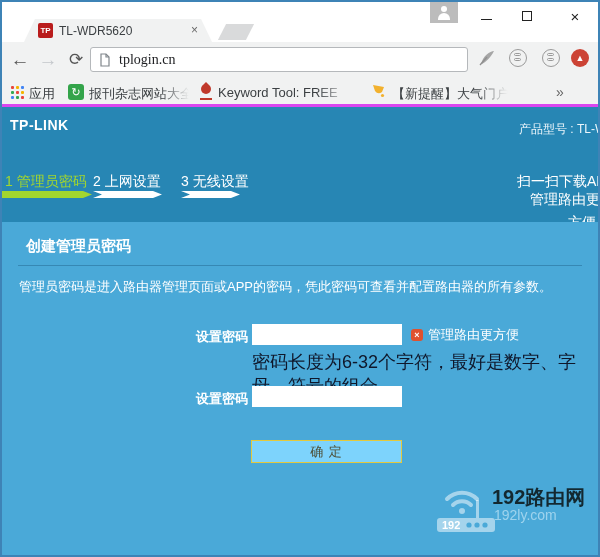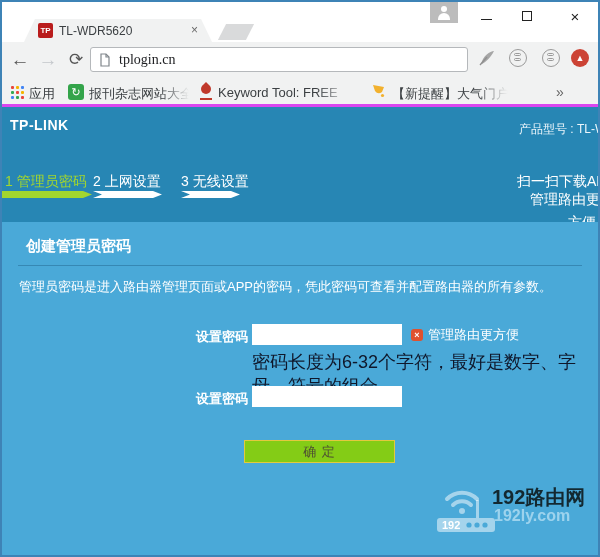--- a/index.html
+++ b/index.html
@@ -80,26 +80,26 @@
   .divider { position:absolute; left:16px; right:16px; top:43px; height:1px; background:rgba(10,60,95,.30); }
   .desc { position:absolute; left:17px; top:56px; color:#fff; font-size:13px; }
   .f-label { position:absolute; left:0; width:246px; text-align:right; color:#fff; font-size:13px; font-weight:bold; }
   .lb1 { top:106px; } .lb2 { top:168px; }
   .f-input { position:absolute; left:250px; width:150px; height:21px; background:#fff; border:none; outline:none; padding:0 5px; font-size:13px; }
   .in1 { top:102px; } .in2 { top:164px; }
   .err { position:absolute; left:409px; top:104px; display:flex; align-items:center; gap:5px; }
   .err-ic { width:12px; height:12px; border-radius:3px; background:#e0512e; color:#fff; font-size:9px; font-weight:bold; text-align:center; line-height:12px; }
   .err-tx { color:#fff; font-size:13px; }
   .hint { position:absolute; left:250px; top:128px; color:#0f172a; font-size:18px; }
-  .submit { position:absolute; left:242px; top:218px; width:151px; height:23px; background:#84cc16; border:1px solid #e3c93e;
+  .submit { position:absolute; left:249px; top:218px; width:151px; height:23px; background:#7dd3fc; border:1px solid #e3c93e;
             color:#4d4d33; font-size:13px; letter-spacing:1px; font-family:inherit; }
   .watermark { position:absolute; right:3px; top:256px; width:160px; height:60px; }
   .wm-svg { position:absolute; left:0; top:0; }
   .wm-brand { position:absolute; left:57px; top:6px; font-size:20px; font-weight:bold; color:#132830; white-space:nowrap; }
-  .wm-domain { position:absolute; left:59px; top:29px; font-size:16px; color:rgba(225,245,255,.55); white-space:nowrap;font-weight:bold; }
+  .wm-domain { position:absolute; left:59px; top:29px; font-size:14px; color:rgba(225,245,255,.55); white-space:nowrap; }
 </style>
 </head>
 <body>
 
 <div class="window">
 
   <div class="titlebar">
     <div class="tab">
       <span class="favicon">TP</span>
       <span class="tab-title">TL-WDR5620</span>

